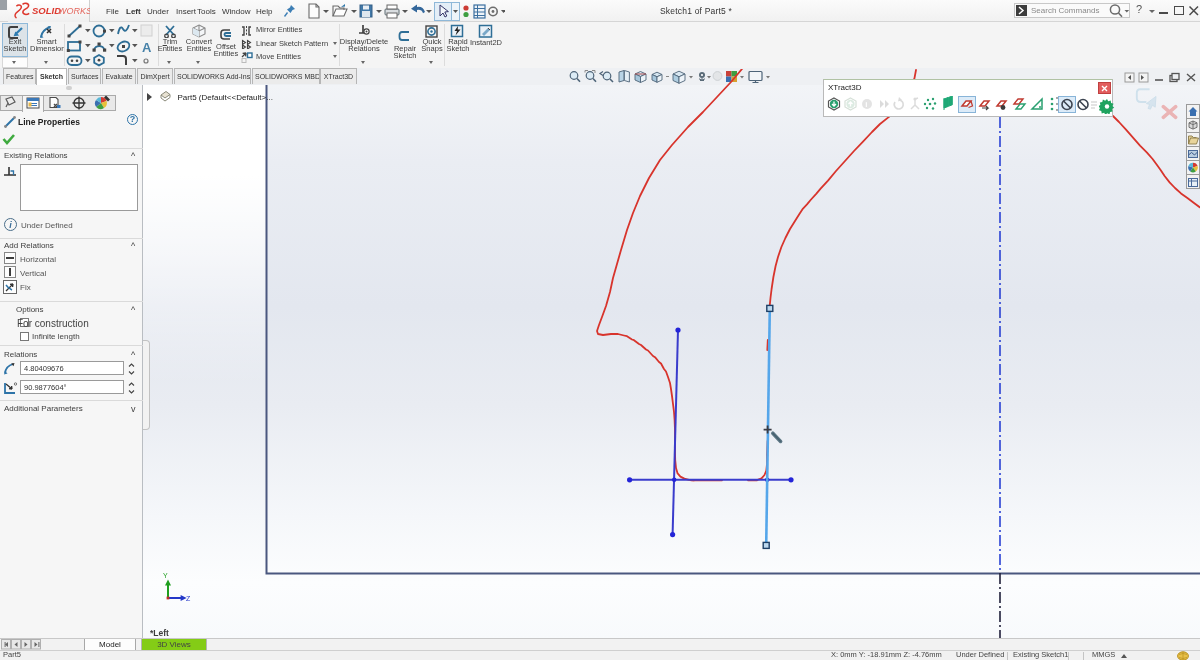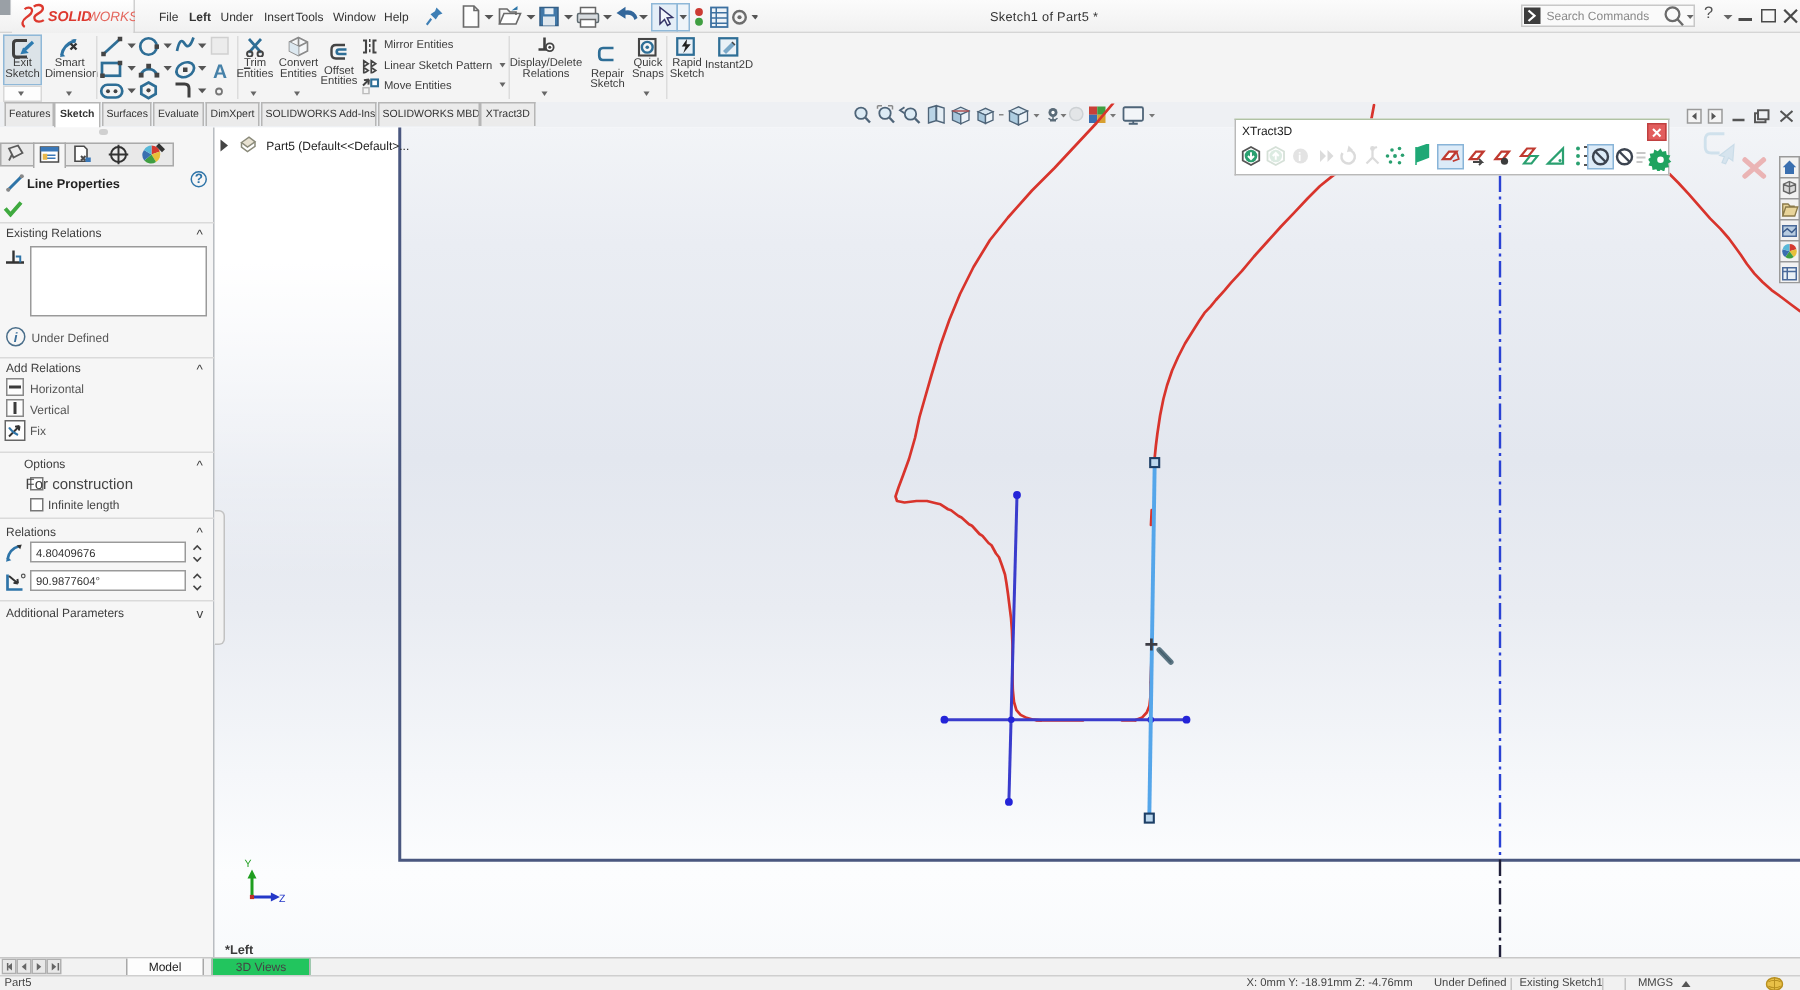--- a/index.html
+++ b/index.html
@@ -639,21 +639,21 @@
     <g fill="#666">
         <path d="M7 3 l-3 2.5 l3 2.5 z"></path>
         <path d="M3.6 3 v5 h1 v-5 z"></path>
         <path d="M16.5 3 l-3 2.5 l3 2.5 z"></path>
         <path d="M23.5 3 l3 2.5 l-3 2.5 z"></path>
         <path d="M33.5 3 l3 2.5 l-3 2.5 z"></path>
         <path d="M37.4 3 v5 h1 v-5 z"></path>
       </g>
   </svg>
   <div style="position:absolute;left:84px;top:0;width:52px;height:12px;background:#fdfdfd;border:1px solid #a8a8a8;border-top:none;font-size:8px;color:#222;text-align:center;line-height:11px">Model</div>
-  <div style="position:absolute;left:141px;top:0;width:66px;height:12px;background:#22c55e;border:1px solid #b4b4b4;border-top:none;font-size:8px;color:#444;text-align:center;line-height:11px">3D Views</div>
+  <div style="position:absolute;left:141px;top:0;width:66px;height:12px;background:#84cc16;border:1px solid #b4b4b4;border-top:none;font-size:8px;color:#444;text-align:center;line-height:11px">3D Views</div>
 </div>
 <div id="statusbar">
   <div class="sbtxt" style="left:3px;top:-1px">Part5</div>
   <div class="sbtxt" style="left:831px;top:-1px">X: 0mm Y: -18.91mm Z: -4.76mm</div>
   <div class="sbtxt" style="left:956px;top:-1px">Under Defined</div>
   <div class="sep" style="left:1007px;top:1px;height:8px"></div>
   <div class="sbtxt" style="left:1013px;top:-1px">Existing Sketch1</div>
   <div class="sep" style="left:1068px;top:1px;height:8px"></div>
   <div class="sep" style="left:1083px;top:1px;height:8px"></div>
   <div class="sbtxt" style="left:1092px;top:-1px">MMGS</div>

